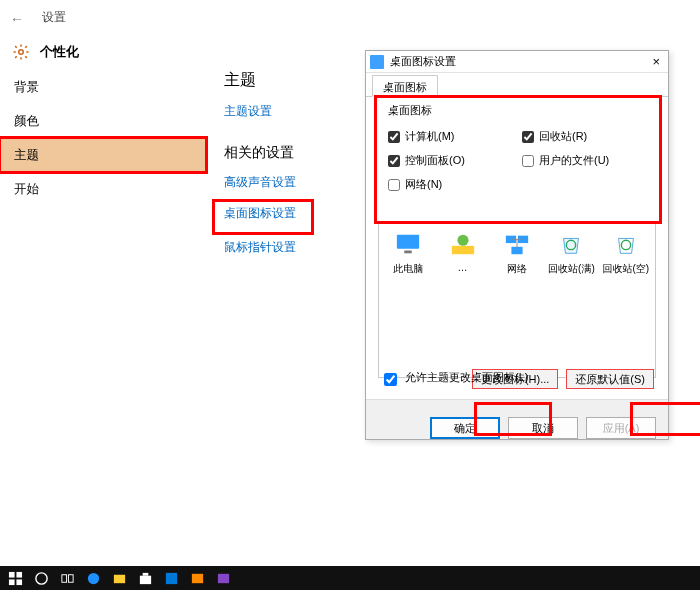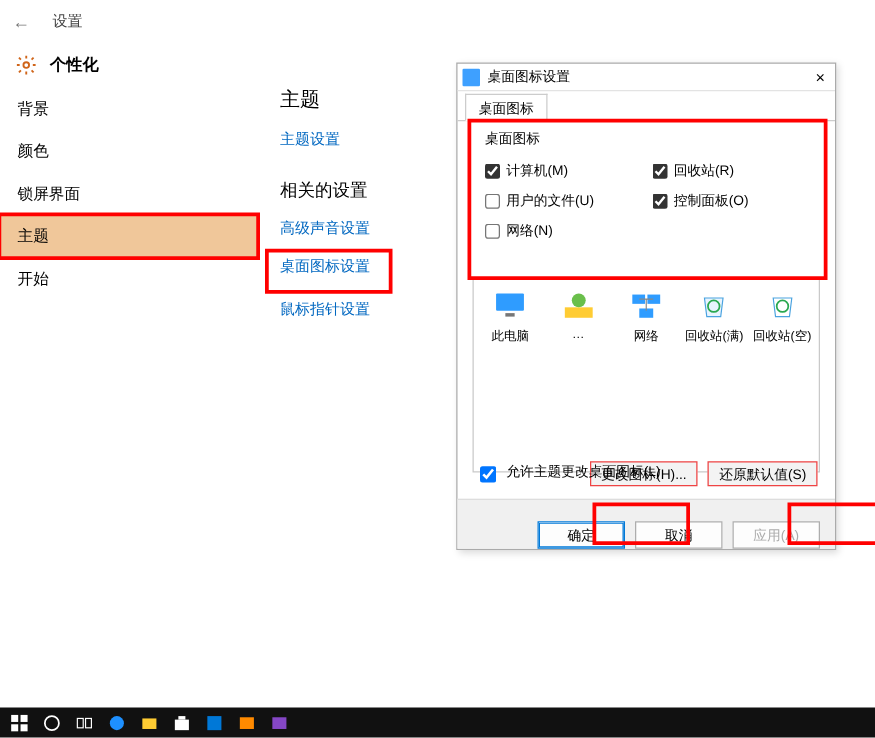--- a/index.html
+++ b/index.html
@@ -94,21 +94,20 @@
           <path d="M12 2v3M12 19v3M4.2 4.2l2.1 2.1M17.7 17.7l2.1 2.1M2 12h3M19 12h3M4.2 19.8l2.1-2.1M17.7 6.3l2.1-2.1"></path>
     </g>
       </svg>
   </span>
   <span class="title">个性化</span>
 </div>
 
 <div class="sidebar">
   <div class="sidebar-item">背景</div>
   <div class="sidebar-item">颜色</div>
-  <div class="sidebar-item">锁屏界面</div>
   <div class="sidebar-item active hl">主题</div>
   <div class="sidebar-item">开始</div>
 </div>
 
 <div class="maincol">
   <div class="mc-head">主题</div>
   <div class="mc-link">主题设置</div>
   <div class="mc-sub">相关的设置</div>
   <div class="mc-link" style="margin-bottom:14px">高级声音设置</div>
   <div class="mc-h3 hl">
@@ -133,26 +132,26 @@
     <div class="chk-grid">
       <label class="chk">
         <input type="checkbox" checked="" style="">
         <span>计算机(M)</span>
       </label>
       <label class="chk">
         <input type="checkbox" checked="" style="">
         <span>回收站(R)</span>
       </label>
       <label class="chk">
+        <input type="checkbox" checked="" style="">
+        <span>控制面板(O)</span>
+      </label>
+      <label class="chk">
         <input type="checkbox" style="">
         <span>用户的文件(U)</span>
-      </label>
-      <label class="chk">
-        <input type="checkbox" checked="" style="">
-        <span>控制面板(O)</span>
       </label>
       <label class="chk">
         <input type="checkbox" style="">
         <span>网络(N)</span>
       </label>
     </div>
 
     <div class="icon-box">
       <div class="di">
         <div class="ico">

